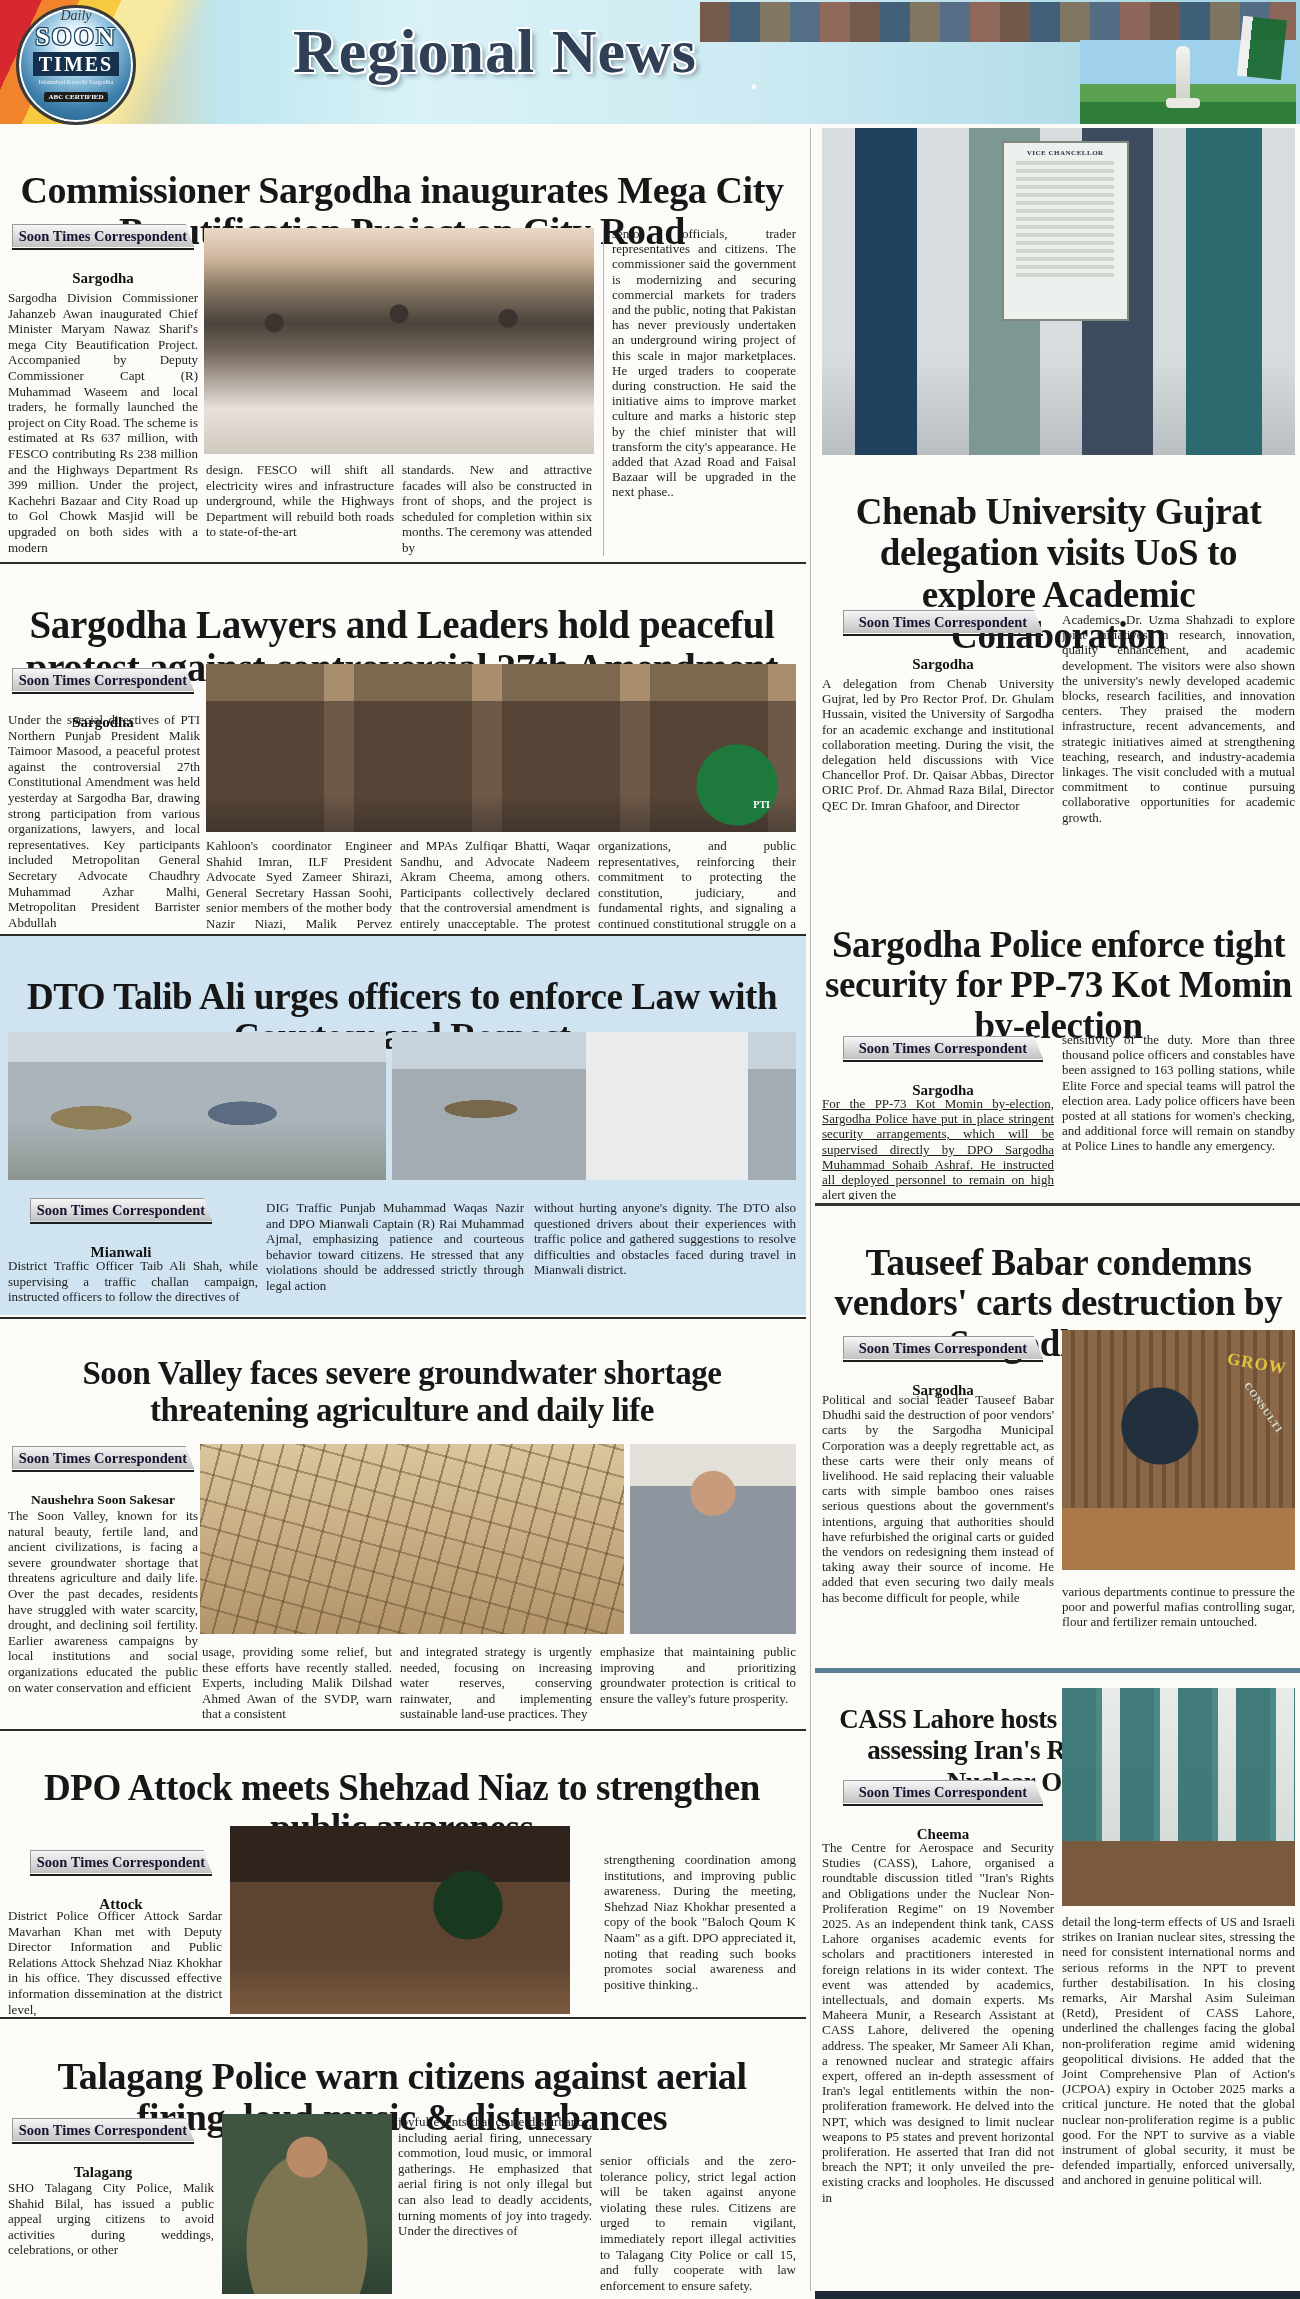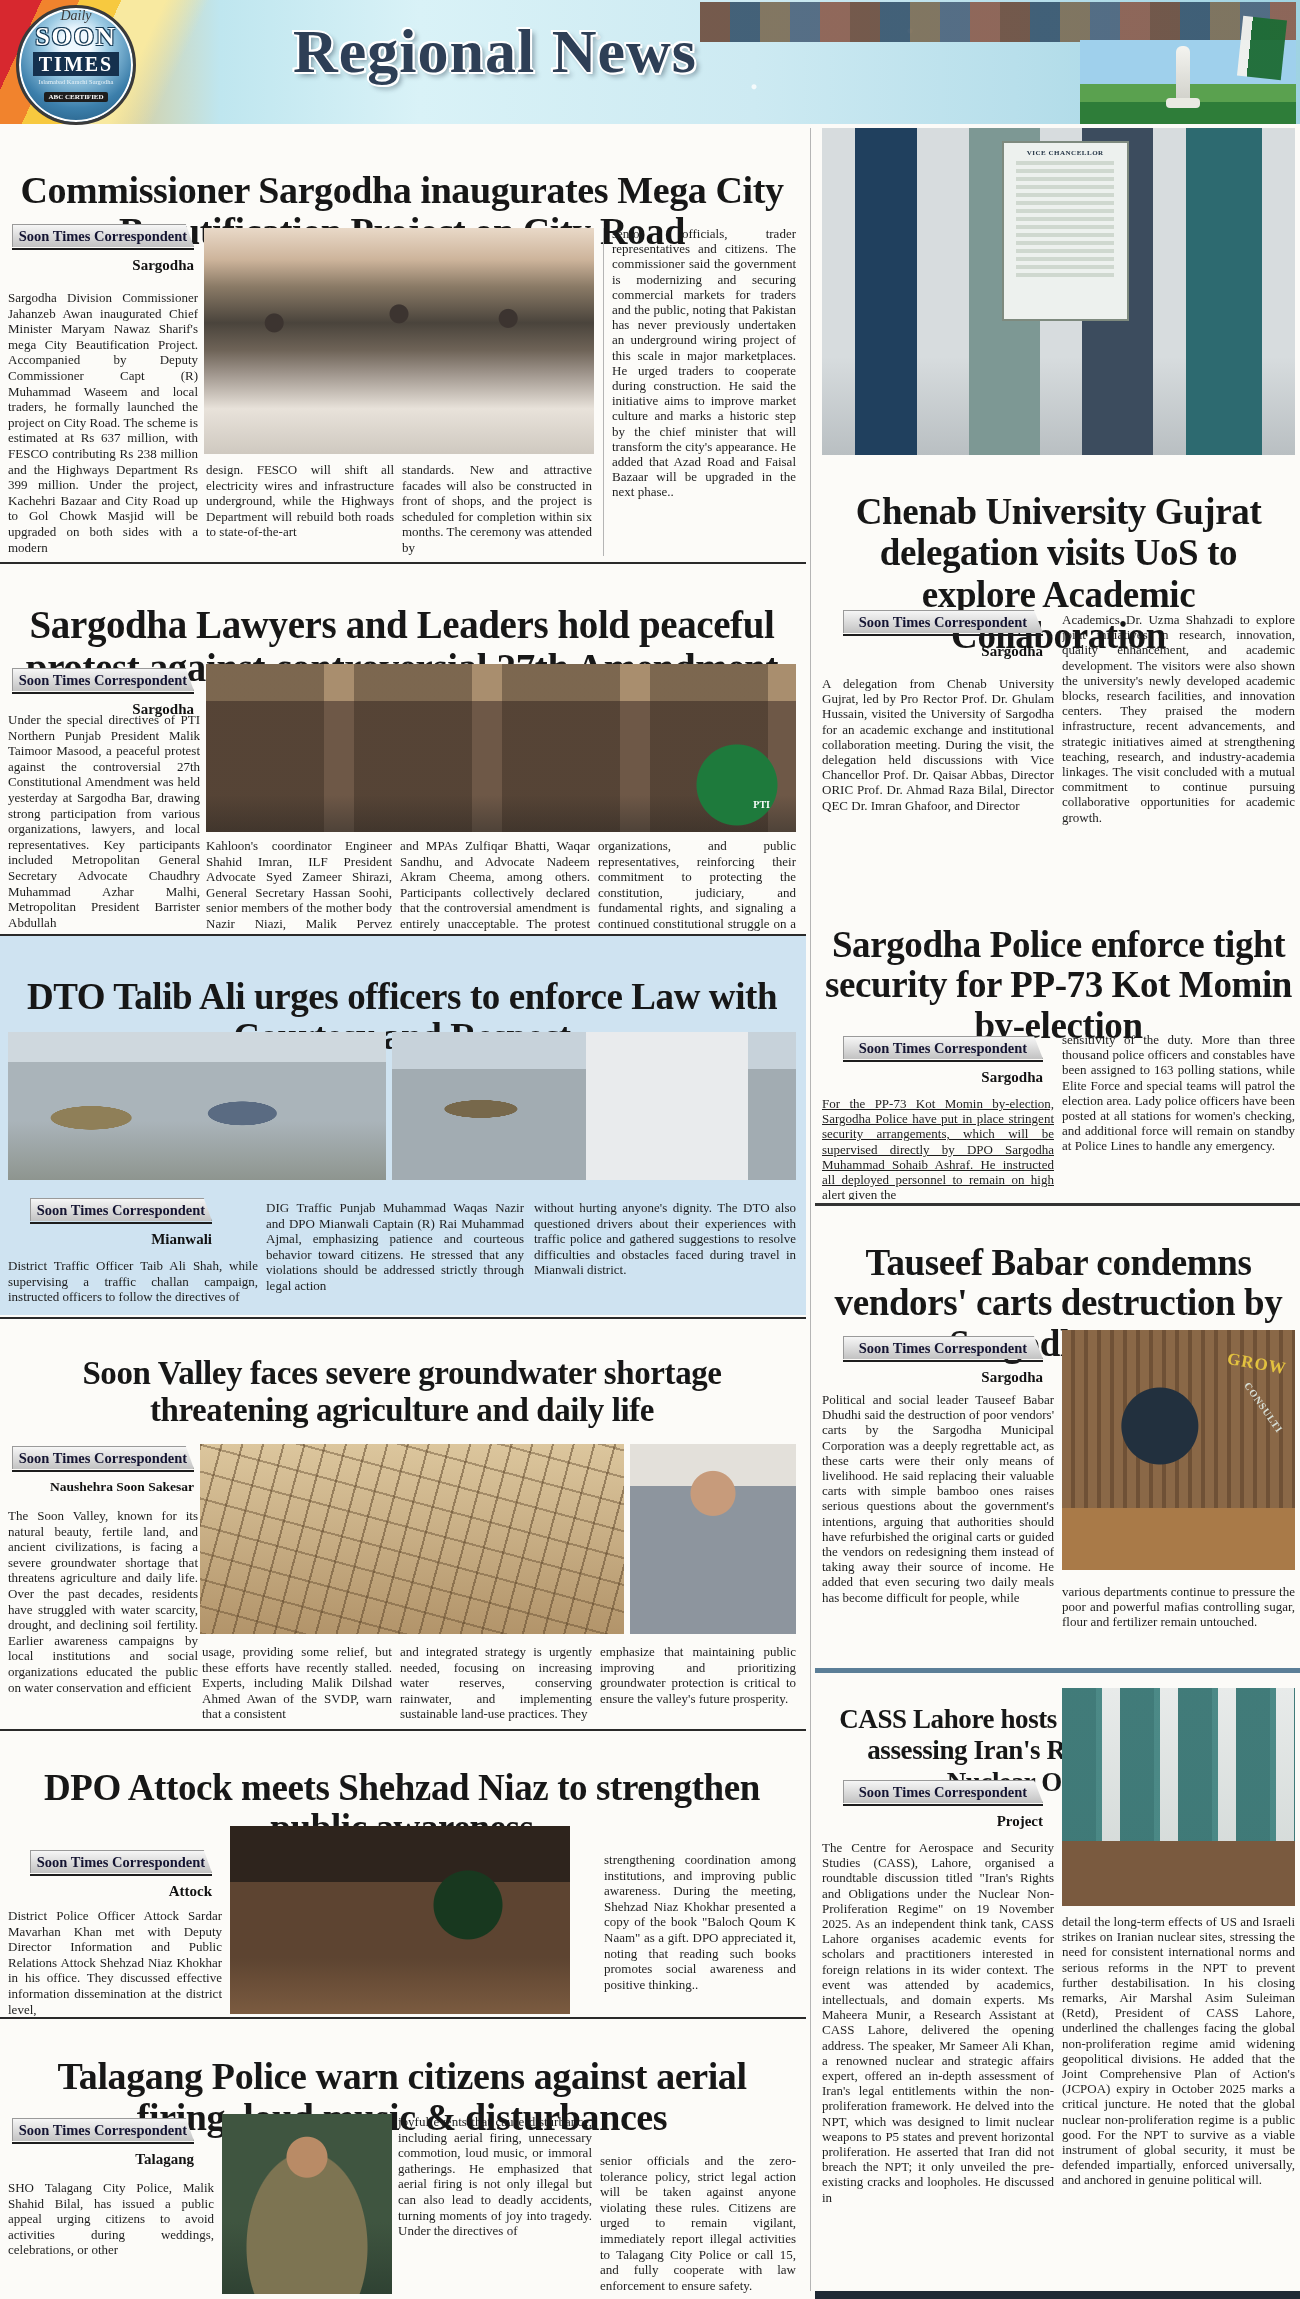--- a/index.html
+++ b/index.html
@@ -36,21 +36,21 @@
     text-shadow:2px 0 #fff,-2px 0 #fff,0 2px #fff,0 -2px #fff,2px 2px #fff,-2px -2px #fff,4px 4px 5px rgba(20,40,60,.4);}
 
   
   .hl{position:absolute;font-weight:bold;text-align:center;color:#171717;line-height:1.1;letter-spacing:-0.4px;}
   .col{position:absolute;font-size:13px;line-height:1.2;text-align:justify;color:#1d1d1d;overflow:hidden;}
   .byline{position:absolute;}
   .bybox{background:linear-gradient(180deg,#f6f6f6,#c2c2c2);border:1px solid #9a9a9a;border-bottom:none;
     text-align:center;font-size:14.5px;font-weight:bold;color:#141432;padding:3px 2px 2px;
     clip-path:polygon(0 0,95.5% 0,100% 100%,0 100%);}
   .bysep{height:2px;background:#1d1d1d;margin-top:1px;}
-  .byloc{text-align:right;font-weight:bold;font-size:15px;padding-top:7px;color:#111;}
+  .byloc{text-align:center;font-weight:bold;font-size:15px;padding-top:20px;color:#111;}
   .vrule{position:absolute;width:1px;background:#b5b5b5;}
   .hrule{position:absolute;height:2px;background:#2a2a2a;}
   .panel-blue{position:absolute;background:#cfe3f1;}
 
   
   .ph{position:absolute;overflow:hidden;background:#9a9a94;}
   .ph-a1{background:
     radial-gradient(circle at 18% 42%, #3c3430 0 9px, transparent 10px),
     radial-gradient(circle at 50% 38%, #3c3430 0 9px, transparent 10px),
     radial-gradient(circle at 78% 40%, #3c3430 0 9px, transparent 10px),
@@ -240,20 +240,20 @@
     <div class="tag-grow">GROW</div>
     <div class="tag-consult">CONSULTI</div>
   </div>
   <div class="col" style="left:1062px;top:1584px;width:233px;height:80px;line-height:1.17;">various departments continue to pressure the poor and powerful mafias controlling sugar, flour and fertilizer remain untouched.</div>
   <div class="divider-blue" style="left:815px;top:1668px;width:485px;height:5px;"></div>
 
   <h2 class="hl" style="left:822px;top:1682px;width:473px;font-size:27px;line-height:1.15;">CASS Lahore hosts Expert Roundtable assessing Iran's Rights and Global Nuclear Obligations</h2>
   <div class="byline" style="left:843px;top:1780px;width:200px;">
     <div class="bybox">Soon Times Correspondent</div>
     <div class="bysep"></div>
-    <div class="byloc">Project</div>
+    <div class="byloc">Cheema</div>
   </div>
   <div class="ph ph-r4" style="left:1062px;top:1688px;width:233px;height:218px;"></div>
   <div class="col" style="left:822px;top:1840px;width:232px;height:452px;line-height:1.17;">The Centre for Aerospace and Security Studies (CASS), Lahore, organised a roundtable discussion titled "Iran's Rights and Obligations under the Nuclear Non-Proliferation Regime" on 19 November 2025. As an independent think tank, CASS Lahore organises academic events for scholars and practitioners interested in foreign relations in its wider context. The event was attended by academics, intellectuals, and domain experts. Ms Maheera Munir, a Research Assistant at CASS Lahore, delivered the opening address. The speaker, Mr Sameer Ali Khan, a renowned nuclear and strategic affairs expert, offered an in-depth assessment of Iran's legal entitlements within the non-proliferation framework. He delved into the NPT, which was designed to limit nuclear weapons to P5 states and prevent horizontal proliferation. He asserted that Iran did not breach the NPT; it only unveiled the pre-existing cracks and loopholes. He discussed in</div>
   <div class="col" style="left:1062px;top:1914px;width:233px;height:378px;line-height:1.17;">detail the long-term effects of US and Israeli strikes on Iranian nuclear sites, stressing the need for consistent international norms and serious reforms in the NPT to prevent further destabilisation. In his closing remarks, Air Marshal Asim Suleiman (Retd), President of CASS Lahore, underlined the challenges facing the global non-proliferation regime amid widening geopolitical divisions. He added that the Joint Comprehensive Plan of Action's (JCPOA) expiry in October 2025 marks a critical juncture. He noted that the global nuclear non-proliferation regime is a public good. For the NPT to survive as a viable instrument of global security, it must be defended impartially, enforced universally, and anchored in genuine political will.</div>
   <div class="bottom-bar" style="left:815px;top:2291px;width:485px;height:8px;"></div>
 
 </div>
 
 </body></html>

